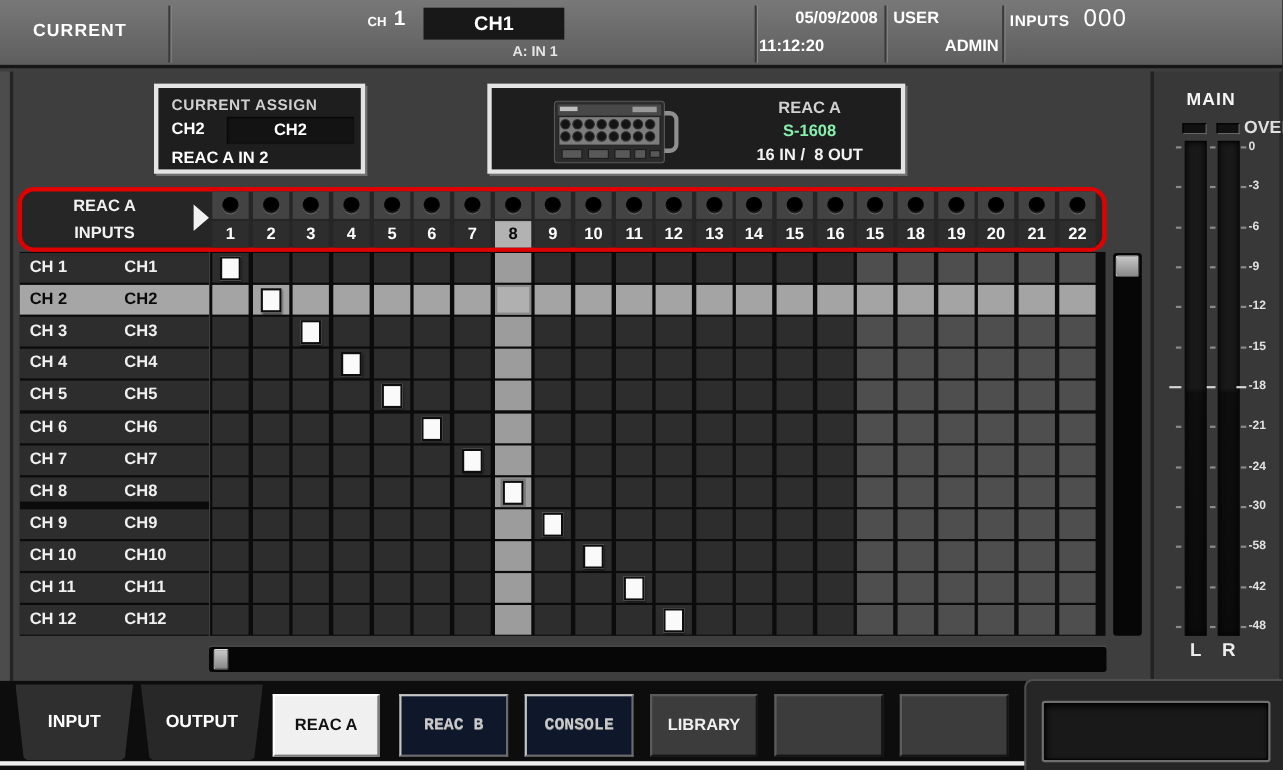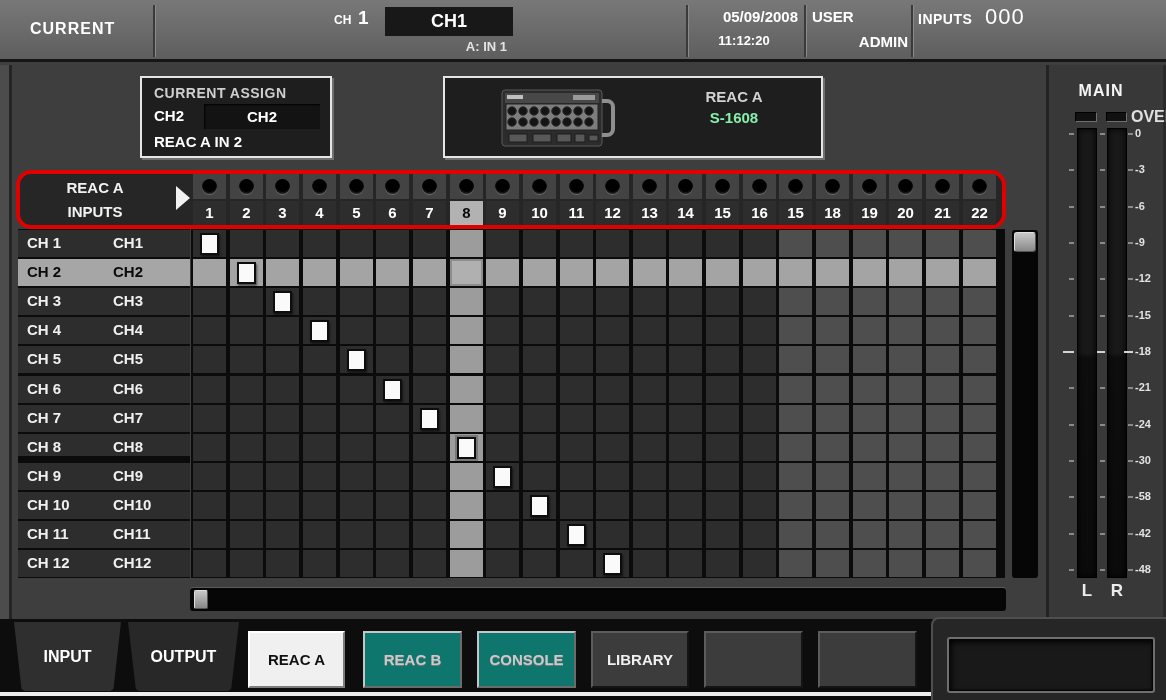--- a/index.html
+++ b/index.html
@@ -11,31 +11,31 @@
   .topbar{position:absolute;left:0;top:0;width:1166px;height:62px;
     background:linear-gradient(#787878,#5e5e5e);border-bottom:3px solid #161616;}
   .tb-div{position:absolute;top:5px;height:52px;width:2px;background:#3a3a3a;box-shadow:1px 0 0 #8a8a8a;}
   .tb-title{position:absolute;left:30px;top:20px;font-size:16px;color:#fff;letter-spacing:1px;}
   .tb-chprefix{position:absolute;left:334px;top:13px;font-size:12px;color:#fff;}
   .tb-chnum{position:absolute;left:358px;top:7px;font-size:19px;color:#fff;}
   .tb-namebox{position:absolute;left:385px;top:7px;width:128px;height:29px;background:#181818;
     color:#fff;font-size:18px;text-align:center;line-height:29px;}
   .tb-port{position:absolute;left:385px;top:39px;width:122px;text-align:right;font-size:13px;color:#e4e4e4;}
   .tb-date{position:absolute;left:690px;top:8px;width:108px;text-align:right;font-size:15px;color:#fff;}
-  .tb-time{position:absolute;left:690px;top:33px;width:108px;text-align:center;font-size:13px;color:#fff;}
+  .tb-time{position:absolute;left:690px;top:33px;width:108px;text-align:left;font-size:15px;color:#fff;}
   .tb-userlbl{position:absolute;left:812px;top:8px;font-size:15px;color:#fff;}
   .tb-username{position:absolute;left:812px;top:33px;width:96px;text-align:right;font-size:15px;color:#fff;}
   .tb-scenelbl{position:absolute;left:918px;top:11px;font-size:14px;color:#fff;letter-spacing:0.5px;}
   .tb-scenenum{position:absolute;left:985px;top:4px;font-size:22px;color:#fff;font-weight:normal;letter-spacing:1px;}
 
   
   .main{position:absolute;left:0;top:65px;width:1046px;height:554px;background:#3e3e3e;}
   .left-strip{position:absolute;left:0;top:65px;width:12px;height:554px;background:#4c4c4c;border-right:3px solid #242424;}
 
-  .info-box{position:absolute;background:#1e1e1e;border:2px solid #e5e5e5;box-shadow:2px 2px 0 #707070;}
+  .info-box{position:absolute;background:#1e1e1e;border:4px solid #e5e5e5;box-shadow:2px 2px 0 #707070;}
   .assign-box{left:140px;top:76px;width:192px;height:82px;}
   .ab-title{position:absolute;left:12px;top:7px;font-size:14px;color:#cfcfcf;letter-spacing:0.5px;}
   .ab-ch{position:absolute;left:12px;top:29px;font-size:15px;color:#fff;}
   .ab-inset{position:absolute;left:62px;top:26px;width:116px;height:25px;background:#131313;
     box-shadow:inset 1px 1px 2px #000;color:#fff;font-size:15px;text-align:center;line-height:25px;}
   .ab-port{position:absolute;left:12px;top:55px;font-size:15px;color:#fff;}
 
   .device-box{left:443px;top:76px;width:380px;height:82px;}
   .dev-img{position:absolute;left:56px;top:11px;}
   .dev-text{position:absolute;left:205px;top:8px;width:168px;text-align:center;line-height:21px;font-size:15px;}
@@ -93,21 +93,21 @@
 
   
   .bottombar{position:absolute;left:0;top:619px;width:1166px;height:81px;background:#0d0d0d;}
   .white-line{position:absolute;left:0;top:692px;width:938px;height:4px;background:#ededed;}
   .tab{position:absolute;top:622px;height:69px;color:#fff;font-size:16px;display:flex;align-items:center;justify-content:center;
     clip-path:polygon(0 0,100% 0,93% 97%,90% 100%,10% 100%,7% 97%);}
   .tab-dark{background:#2f2f2f;}
   .tab-dark2{background:#282828;}
   .btn{position:absolute;top:631px;height:57px;font-size:15px;display:flex;align-items:center;justify-content:center;border:2px solid;}
   .btn-white{background:#f0f0f0;color:#111;border-color:#fff #7d7d7d #7d7d7d #fff;}
-  .btn-gray{background:#0f766e;color:#cacaca;border-color:#c6c6c6 #6b6b6b #6b6b6b #c6c6c6;text-shadow:0 1px 0 #7a7a7a;}
+  .btn-gray{background:#0f172a;color:#cacaca;border-color:#c6c6c6 #6b6b6b #6b6b6b #c6c6c6;text-shadow:0 1px 0 #7a7a7a;font-family:Liberation Mono, monospace;}
   .btn-dark{background:#3c3c3c;color:#f0f0f0;border-color:#5c5c5c #141414 #141414 #5c5c5c;}
 
   .br-panel{position:absolute;left:931px;top:617px;width:235px;height:83px;background:#262626;
     border:2px solid #4f4f4f;border-right:none;border-bottom:none;border-top-left-radius:8px;}
   .br-display{position:absolute;left:14px;top:18px;width:208px;height:56px;background:#191919;
     border:2px solid #6f6f6f;border-radius:3px;box-shadow:inset 2px 3px 6px #000,inset -1px -1px 2px #000;}
 </style>
 </head>
 <body>
 
@@ -171,20 +171,21 @@
           <rect x="32" y="45" width="18" height="8"></rect>
         <rect x="56" y="45" width="14" height="8"></rect>
           <rect x="74" y="45" width="10" height="8"></rect>
           <rect x="88" y="46" width="9" height="6"></rect>
       </g>
       <path d="M101,12 h5 a6,6 0 0 1 6,6 v22 a6,6 0 0 1 -6,6 h-5" fill="none" stroke="#8f8f8f" stroke-width="4"></path>
     </svg>
     <div class="dev-text">
       <div class="dev-name">REAC A</div>
       <div class="dev-model">S-1608</div>
+      <div class="dev-io">16 IN /  8 OUT</div>
     </div>
   </div>
 
   <div class="red-frame"></div>
   <div class="src-label" style="top:176px">
     <div>REAC A</div>
     <div>INPUTS</div>
   </div>
   <div class="src-arrow"></div>
   <div id="col-headers">

